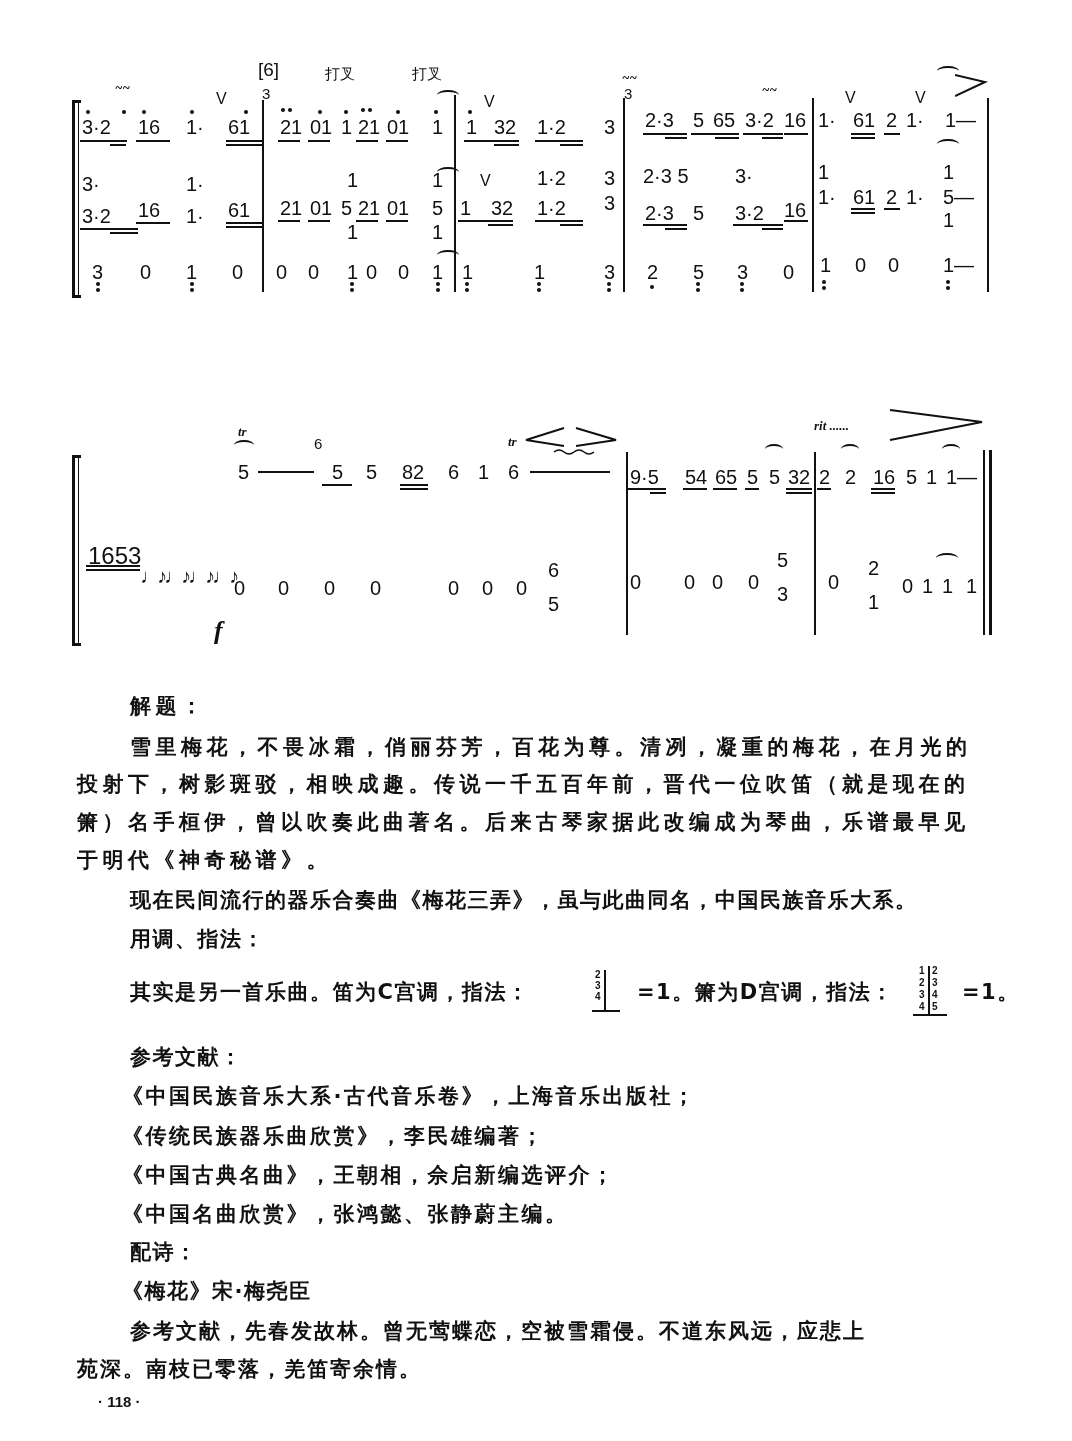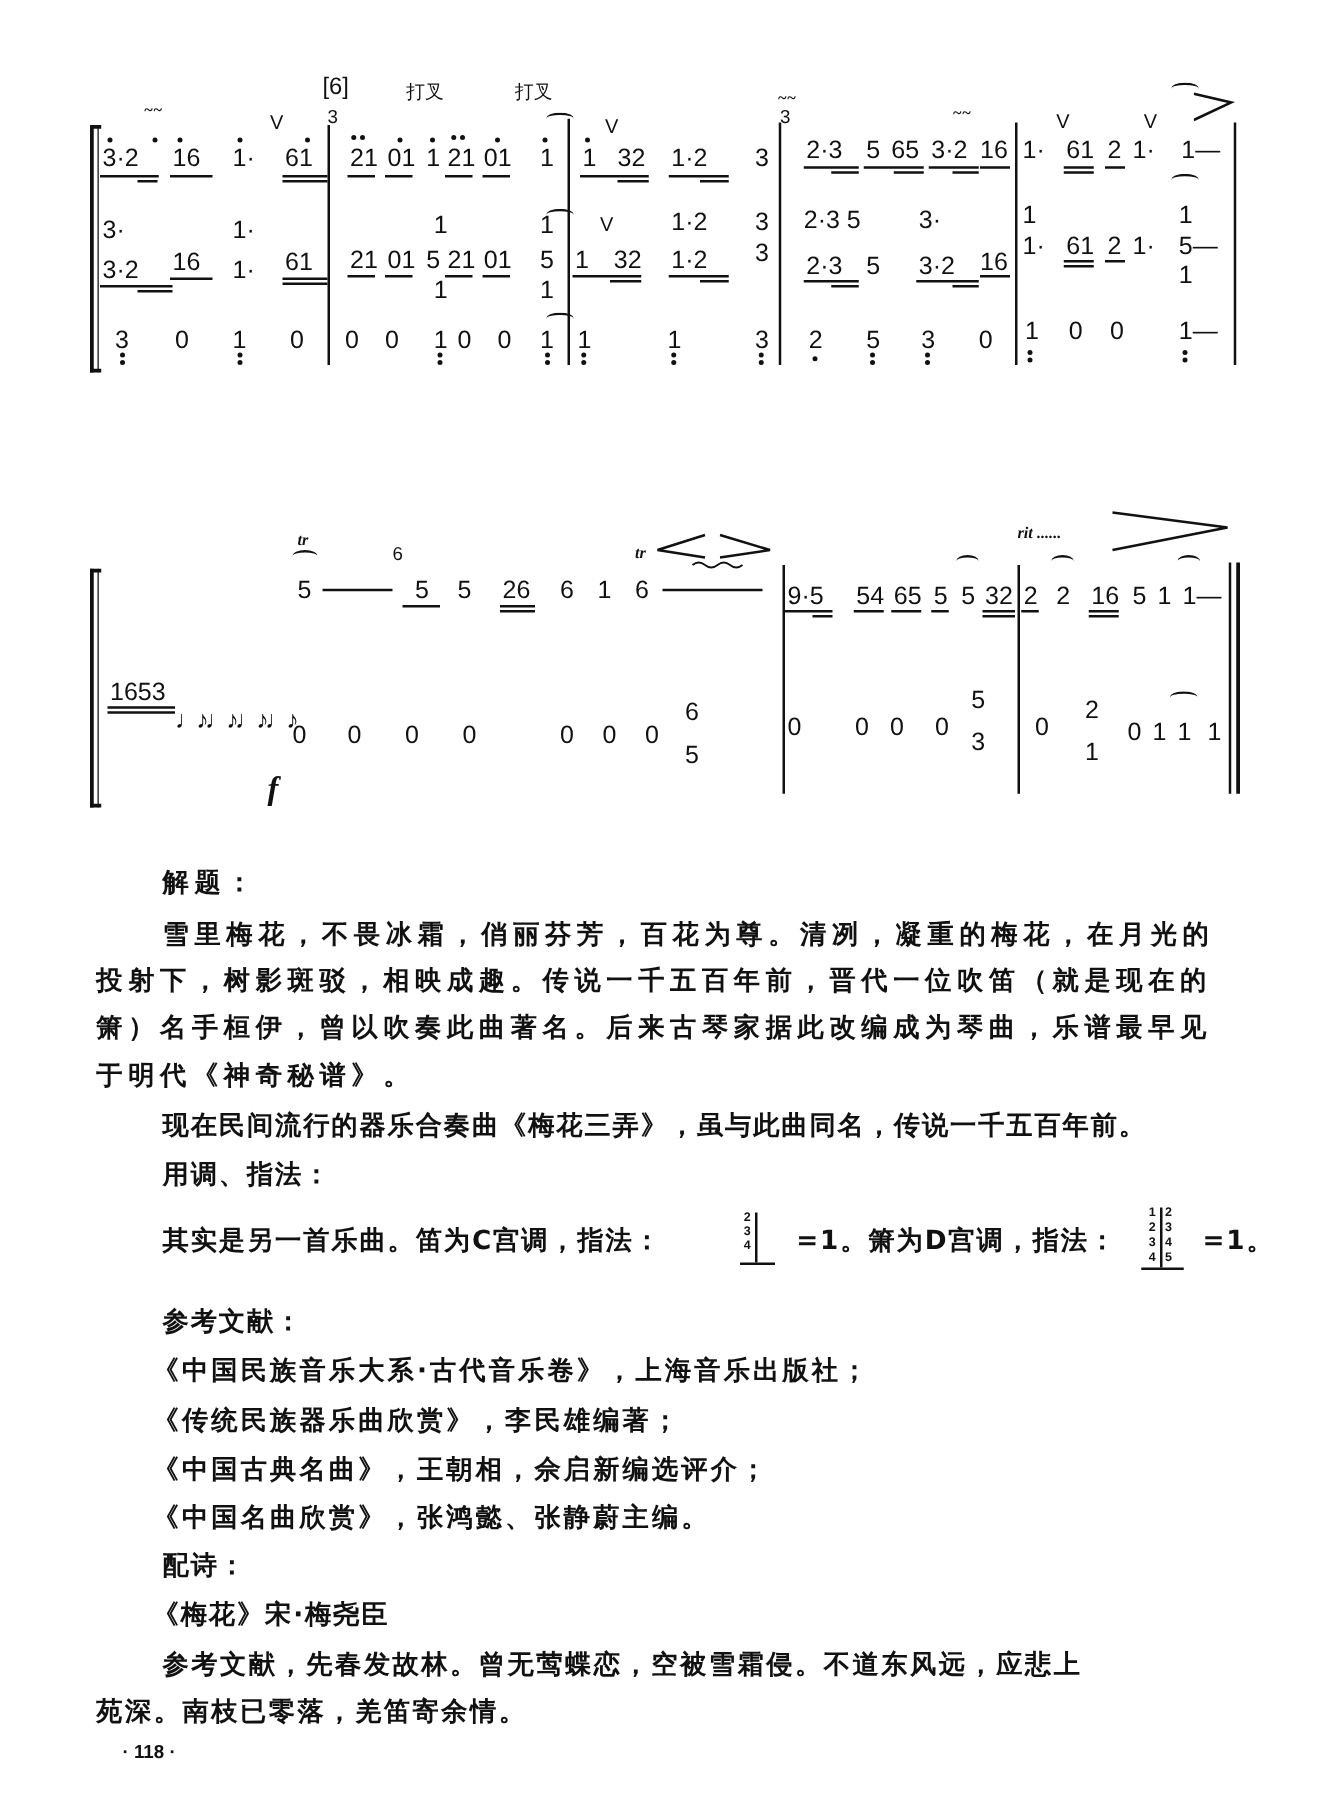--- a/index.html
+++ b/index.html
@@ -245,21 +245,21 @@
   <div class="mark" style="left:814px;top:418px;">rit ......</div>
   <svg class="abs" style="left:888px;top:408px;" width="96" height="36">
       <polyline points="2,2 94,14 2,32" fill="none" stroke="#111" stroke-width="2"></polyline>
     </svg>
 
   <div class="n" style="left:238px;top:462px;">5</div>
   <div class="ul" style="left:258px;top:471px;width:56px;"></div>
   <div class="n" style="left:332px;top:462px;">5</div>
   <div class="ul" style="left:322px;top:484px;width:30px;"></div>
   <div class="n" style="left:366px;top:462px;">5</div>
-  <div class="n" style="left:402px;top:462px;">26</div>
+  <div class="n" style="left:402px;top:462px;">82</div>
   <div class="ul" style="left:400px;top:484px;width:28px;"></div>
     <div class="ul" style="left:400px;top:488px;width:28px;"></div>
   <div class="n" style="left:448px;top:462px;">6</div>
   <div class="n" style="left:478px;top:462px;">1</div>
   <div class="n" style="left:508px;top:462px;">6</div>
   <div class="ul" style="left:530px;top:471px;width:80px;"></div>
 
   <div class="n" style="left:630px;top:467px;">9·5</div>
   <div class="ul" style="left:628px;top:488px;width:38px;"></div>
     <div class="ul" style="left:650px;top:492px;width:16px;"></div>
@@ -279,21 +279,21 @@
   <div class="n" style="left:845px;top:467px;">2</div>
   <div class="slur" style="left:841px;top:444px;width:18px;"></div>
   <div class="n" style="left:873px;top:467px;">16</div>
   <div class="ul" style="left:871px;top:488px;width:24px;"></div>
     <div class="ul" style="left:871px;top:492px;width:24px;"></div>
   <div class="n" style="left:906px;top:467px;">5</div>
   <div class="n" style="left:926px;top:467px;">1</div>
   <div class="n" style="left:946px;top:467px;">1—</div>
   <div class="slur" style="left:942px;top:444px;width:18px;"></div>
 
-  <div class="n" style="left:88px;top:544px;font-size:20px;">1653</div>
+  <div class="n" style="left:88px;top:544px;font-size:24px;">1653</div>
   <div class="ul" style="left:86px;top:565px;width:54px;"></div>
     <div class="ul" style="left:86px;top:569px;width:54px;"></div>
   <div class="n" style="left:140px;top:566px;font-size:20px;font-style:italic;font-weight:bold;letter-spacing:-3px;">♩♪♩♪♩♪♩♪</div>
   <div class="n" style="left:214px;top:618px;font-family:'Liberation Serif',serif;font-style:italic;font-weight:bold;font-size:26px;">f</div>
 
   <div class="n" style="left:234px;top:578px;">0</div>
   <div class="n" style="left:278px;top:578px;">0</div>
   <div class="n" style="left:324px;top:578px;">0</div>
   <div class="n" style="left:370px;top:578px;">0</div>
   <div class="n" style="left:448px;top:578px;">0</div>
@@ -317,21 +317,21 @@
   <div class="n" style="left:966px;top:576px;">1</div>
   <div class="slur" style="left:936px;top:553px;width:22px;"></div>
 </div>
 
 <div>
   <div class="text" style="left:130px;top:692px;">解题：</div>
   <div class="text" style="left:130px;top:733px;">雪里梅花，不畏冰霜，俏丽芬芳，百花为尊。清冽，凝重的梅花，在月光的</div>
   <div class="text" style="left:77px;top:770px;">投射下，树影斑驳，相映成趣。传说一千五百年前，晋代一位吹笛（就是现在的</div>
   <div class="text" style="left:77px;top:808px;">箫）名手桓伊，曾以吹奏此曲著名。后来古琴家据此改编成为琴曲，乐谱最早见</div>
   <div class="text" style="left:77px;top:846px;text-align:center;">于明代《神奇秘谱》。</div>
-  <div class="text text2" style="left:130px;top:886px;">现在民间流行的器乐合奏曲《梅花三弄》，虽与此曲同名，传说一千五百年前。</div>
+  <div class="text text2" style="left:130px;top:886px;">现在民间流行的器乐合奏曲《梅花三弄》，虽与此曲同名，中国民族音乐大系。</div>
 </div>
 
 <div>
   <div class="text text2" style="left:130px;top:925px;">用调、指法：</div>
   <div class="text text2" style="left:130px;top:978px;">其实是另一首乐曲。笛为C宫调，指法：</div>
   <div style="position:absolute;left:592px;top:970px;width:30px;height:42px;">
     <div class="fing" style="left:3px;top:0;">2</div>
     <div class="fing" style="left:3px;top:11px;">3</div>
     <div class="fing" style="left:3px;top:22px;">4</div>
     <div class="bar" style="left:12px;top:0;height:40px;"></div>

